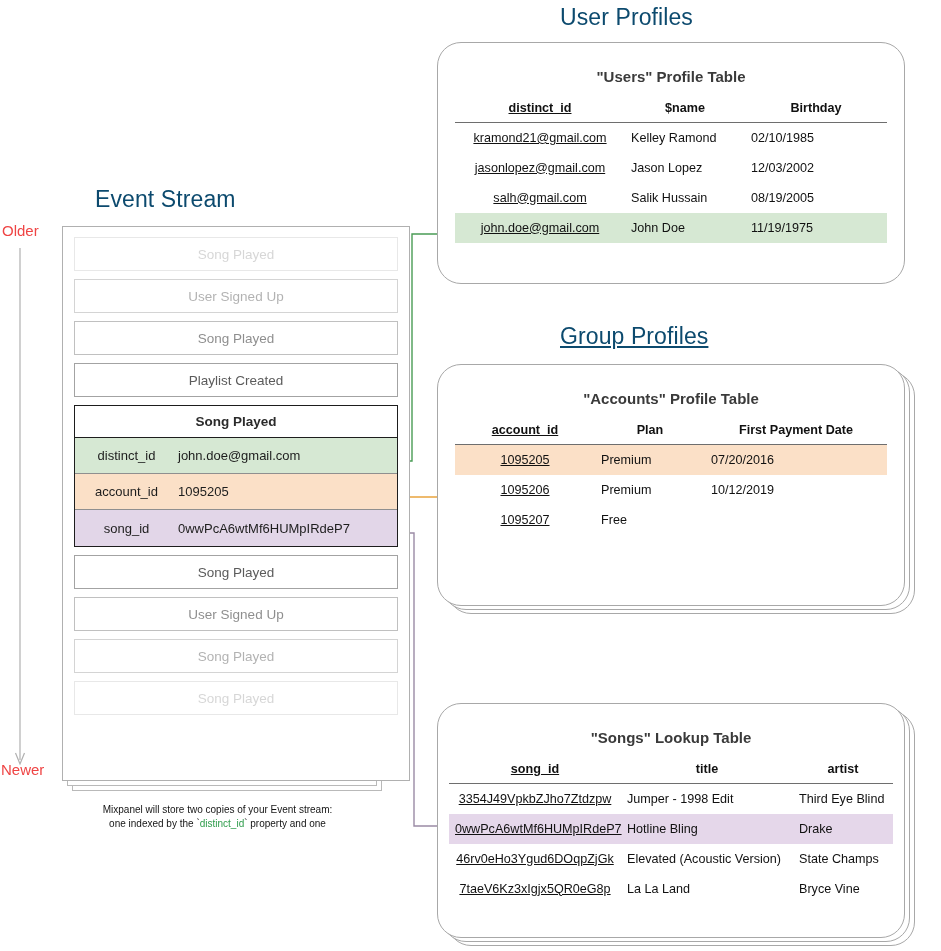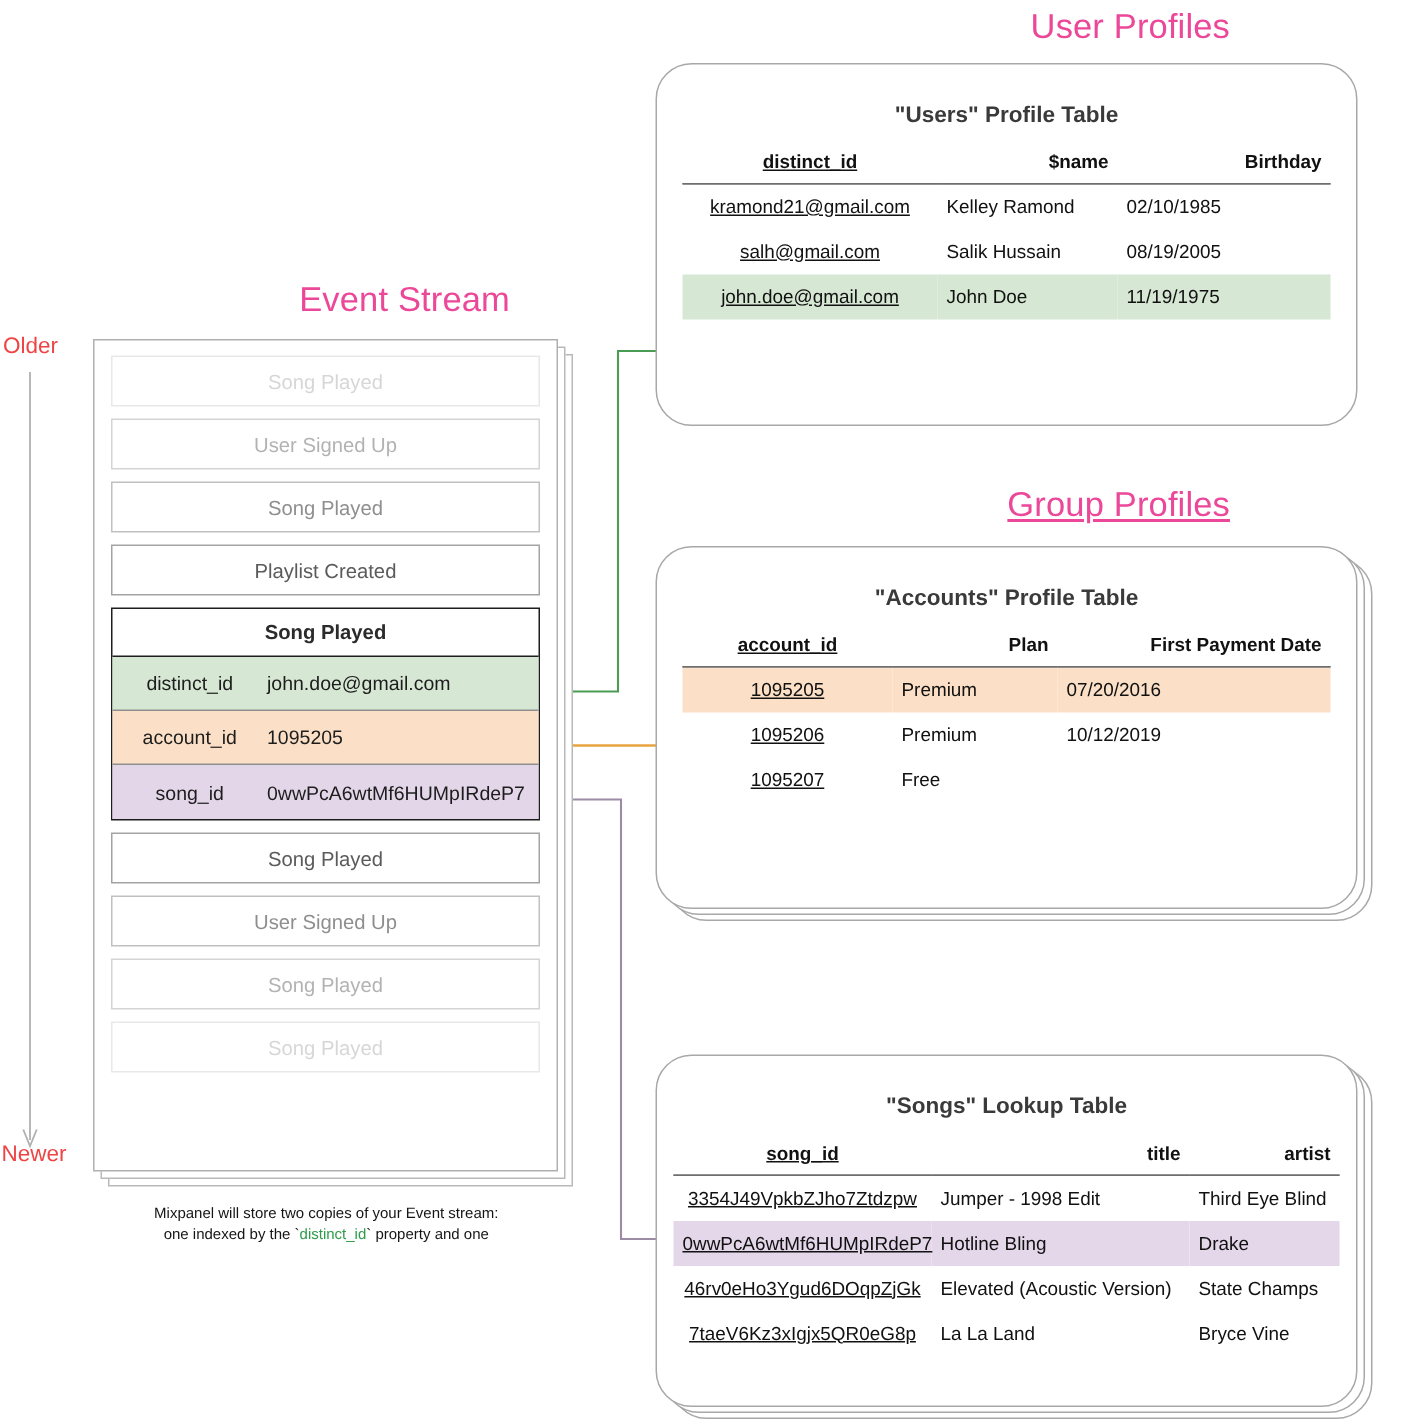--- a/index.html
+++ b/index.html
@@ -10,37 +10,37 @@
     color: #1a1a1a;
     overflow: hidden;
   }
   #root { position: relative; width: 941px; height: 951px; }
 
   
   .section-title {
     position: absolute;
     font-size: 23px;
     font-weight: 400;
-    color: #ec4899;
-    text-align: right;
+    color: #0c4a6e;
+    text-align: left;
     letter-spacing: .1px;
     white-space: nowrap;
   }
 
   
   .es-stack {
     position: absolute;
     background: #ffffff;
     border: 1.6px solid #b9b9b9;
   }
 
   .es-inner {
     position: absolute;
     left: 62px; top: 226px;
-    width: 310px; height: 555px;
+    width: 348px; height: 555px;
     background: #ffffff;
     border: 1.6px solid #b0b0b0;
     padding: 10px 11px;
   }
 
   .ev {
     height: 34px;
     border: 1px solid #9a9a9a;
     background: #fff;
     display: flex; align-items: center; justify-content: center;
@@ -121,21 +121,21 @@
   table.dt {
     border-collapse: collapse;
     margin: 13px auto 0 auto;
     table-layout: fixed;
   }
   table.dt th {
     font-size: 12.6px;
     font-weight: bold;
     color: #111;
     padding: 3px 6px 7px 6px;
-    text-align: right;
+    text-align: center;
     border-bottom: 1.4px solid #6e6e6e;
     white-space: nowrap;
   }
   table.dt th.c { text-align: center; }
   table.dt th u { text-decoration: underline; }
   table.dt td {
     font-size: 12.6px;
     color: #111;
     padding: 0 6px;
     height: 30px;
@@ -257,20 +257,25 @@
           <th>Birthday</th>
         </tr>
       </thead>
       <tbody>
         <tr>
           <td class="idcell"><span>kramond21@gmail.com</span></td>
           <td>Kelley Ramond</td>
           <td>02/10/1985</td>
         </tr>
         <tr>
+          <td class="idcell"><span>jasonlopez@gmail.com</span></td>
+          <td>Jason Lopez</td>
+          <td>12/03/2002</td>
+        </tr>
+        <tr>
           <td class="idcell"><span>salh@gmail.com</span></td>
           <td>Salik Hussain</td>
           <td>08/19/2005</td>
         </tr>
         <tr class="hl-green">
           <td class="idcell"><span>john.doe@gmail.com</span></td>
           <td>John Doe</td>
           <td>11/19/1975</td>
         </tr>
       </tbody>

